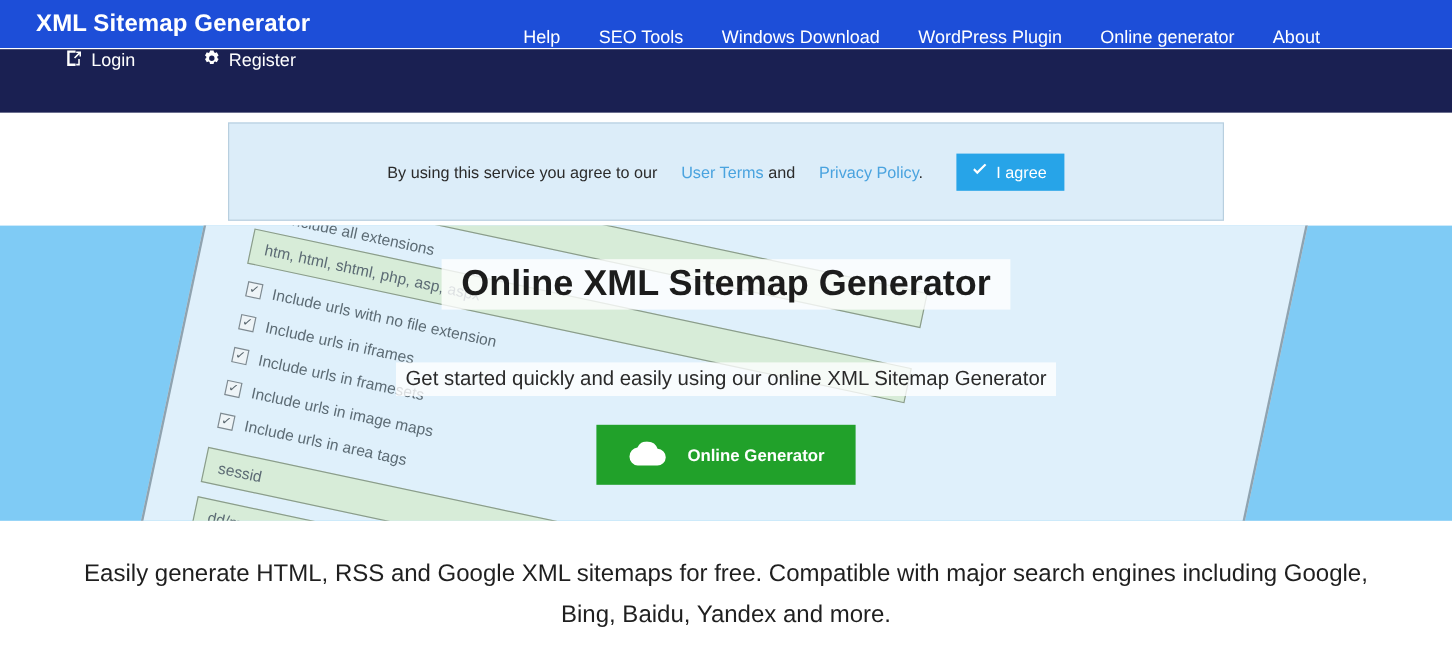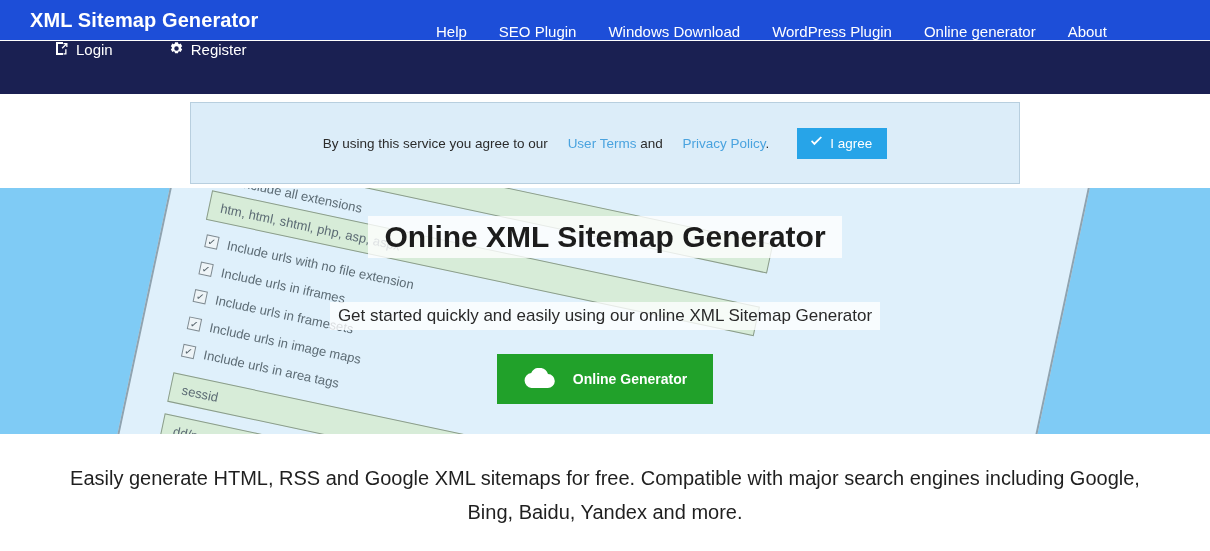--- a/index.html
+++ b/index.html
@@ -23,24 +23,24 @@
     color: #ffffff;
     font-size: 20px;
     font-weight: bold;
     margin-left: 30px;
     letter-spacing: .1px;
     white-space: nowrap;
   }
   #mainmenu {
     position: absolute;
     left: 420px;
-    top: 11px;
+    top: 0;
     height: 40px;
     display: flex;
-    align-items: center;
+    align-items: flex-end;
     gap: 0px;
   }
   #mainmenu .mi {
     color: #ffffff;
     font-size: 15px;
     padding: 0 16px;
     white-space: nowrap;
     cursor: pointer;
     text-decoration: none;
   }
@@ -210,21 +210,21 @@
     max-width: 1090px;
   }
 </style>
 </head>
 <body>
 
 <div id="topnav">
   <div id="brand">XML Sitemap Generator</div>
   <nav id="mainmenu">
     <a class="mi">Help</a>
-    <a class="mi">SEO Plugin</a>
+    <a class="mi">SEO Tools</a>
     <a class="mi">Windows Download</a>
     <a class="mi">WordPress Plugin</a>
     <a class="mi">Online generator</a>
     <a class="mi">About</a>
   </nav>
 </div>
 
 <div id="subnav">
   <div class="si">
     <span class="ic">

